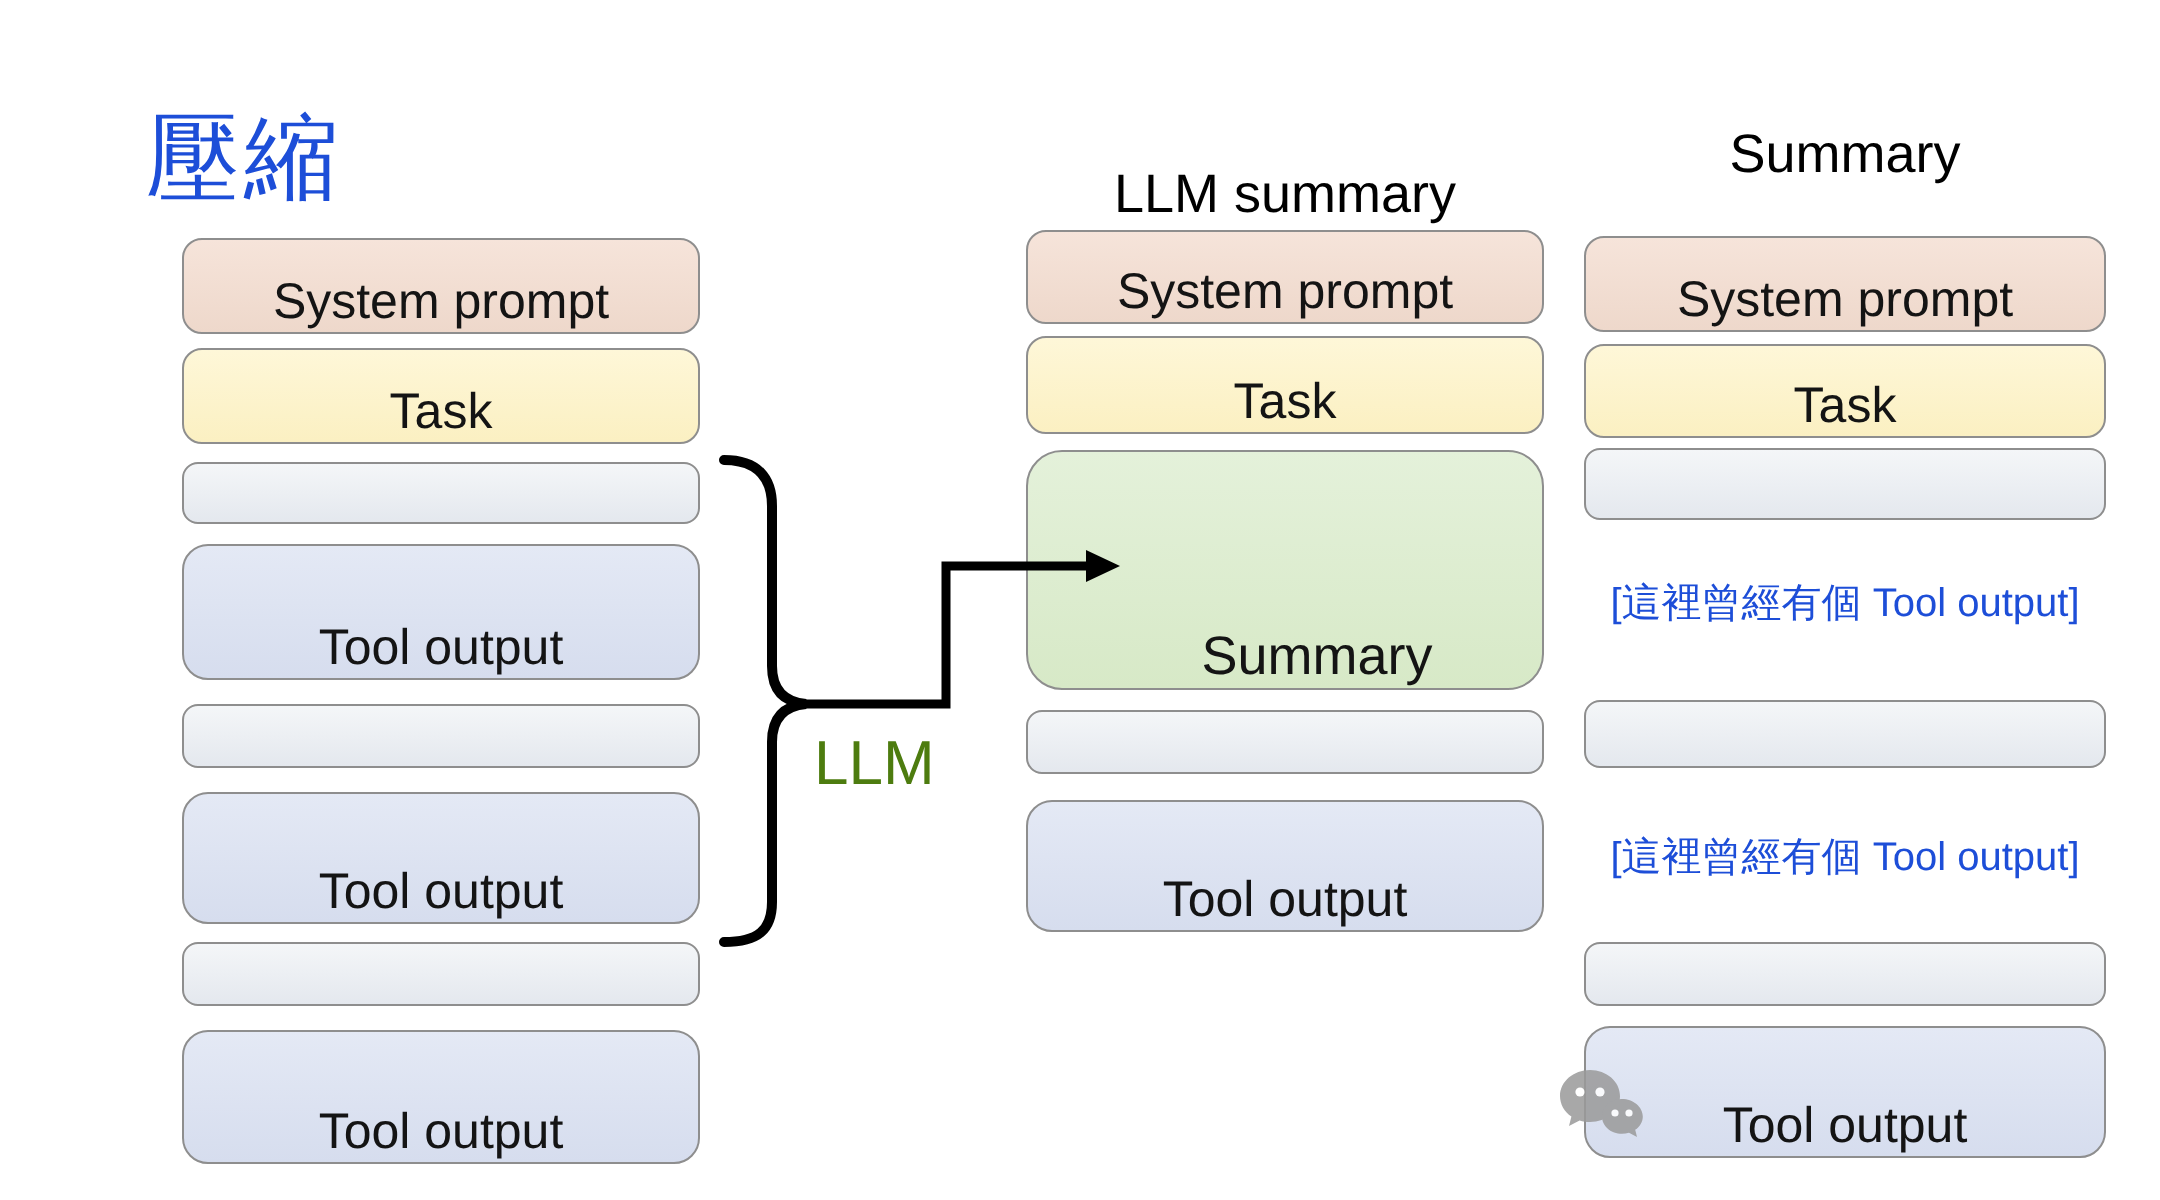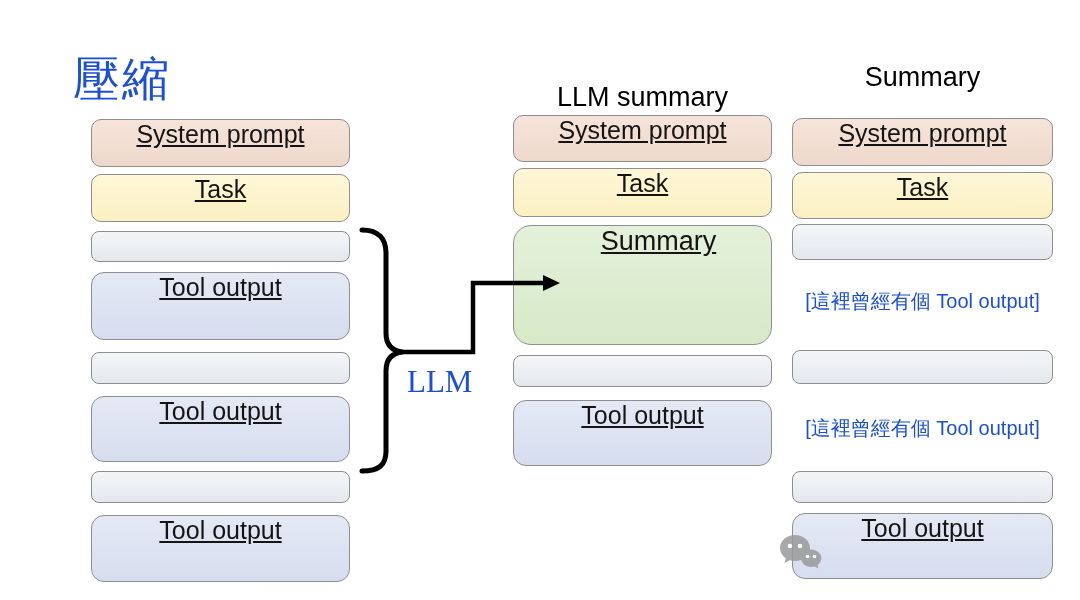--- a/index.html
+++ b/index.html
@@ -3,33 +3,33 @@
 <meta charset="utf-8">
 <style>
   html,body{margin:0;padding:0;background:#ffffff;}
   body{font-family:"Liberation Sans","DejaVu Sans",sans-serif;}
   .canvas{position:relative;width:1080px;height:600px;background:#ffffff;overflow:hidden;}
 
   .slide-title{position:absolute;left:73px;top:48px;font-size:47px;font-weight:500;color:#1d4ed8;letter-spacing:2px;}
   .col-header{position:absolute;font-size:27px;color:#000;text-align:center;font-weight:500;}
 
   .box{position:absolute;border:1.5px solid #8e8e8e;border-radius:10px;
-       display:flex;align-items:flex-start;justify-content:center;
-       font-size:25px;color:#141414;box-sizing:border-box;text-decoration:underline;}
+       display:flex;align-items:flex-end;justify-content:center;
+       font-size:25px;color:#141414;box-sizing:border-box;}
   .box .lbl{position:relative;z-index:2;white-space:nowrap;}
   .sys {background:linear-gradient(180deg,#f6e4da 0%,#eed8cb 100%);}
   .task{background:linear-gradient(180deg,#fef7d8 0%,#fbf0c2 100%);}
   .bar {background:linear-gradient(180deg,#f4f6f8 0%,#e4e8ee 100%);border-radius:8px;}
   .tool{background:linear-gradient(180deg,#e4e9f5 0%,#d6ddee 100%);border-radius:13px;}
   .summary{background:linear-gradient(180deg,#e4f1da 0%,#d7e9c7 100%);border-radius:18px;font-size:27px;padding-left:32px;}
 
   .masked-note{position:absolute;width:261px;text-align:center;font-size:20px;color:#1d4ed8;white-space:nowrap;}
 
   .connector-svg{position:absolute;left:0;top:0;z-index:3;pointer-events:none;}
-  .llm-label{position:absolute;left:407px;top:364px;font-size:31px;color:#1d4ed8;z-index:3;font-family:Liberation Serif, serif;}
+  .llm-label{position:absolute;left:407px;top:364px;font-size:31px;color:#4d7c0f;z-index:3;}
 
   .watermark{position:absolute;left:778px;top:533px;z-index:1;display:flex;align-items:center;opacity:0.85;}
   .watermark-text{font-size:30px;color:#9c9c9c;letter-spacing:4px;margin-left:10px;white-space:nowrap;}
 </style>
 </head>
 <body>
 
 <div class="canvas">
 
   <div class="slide-title">壓縮</div>

